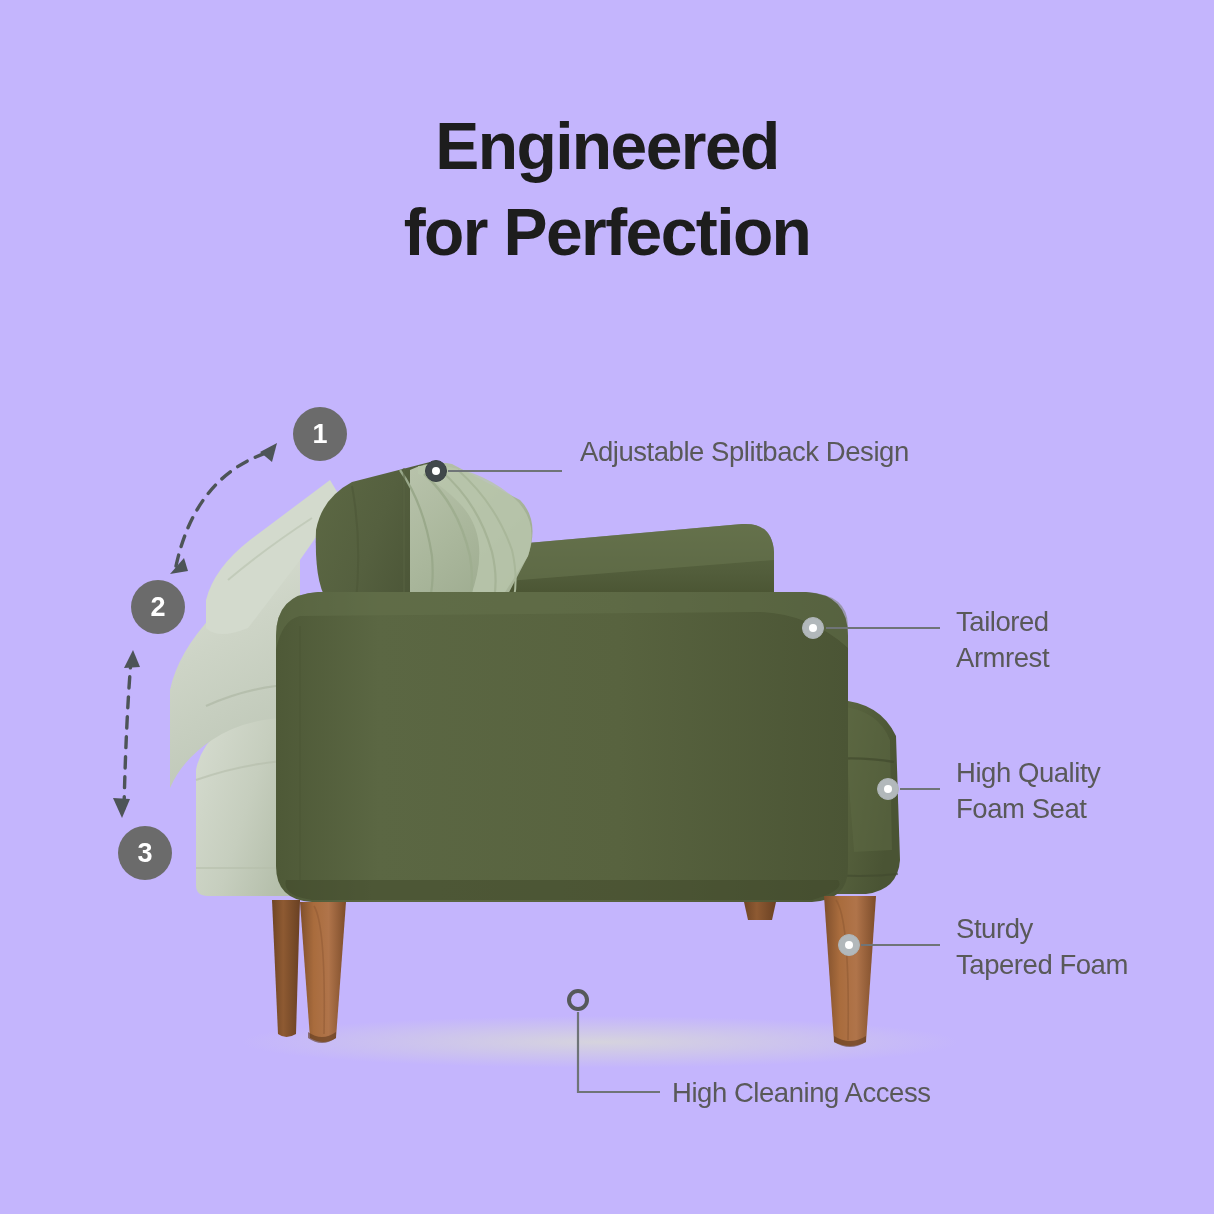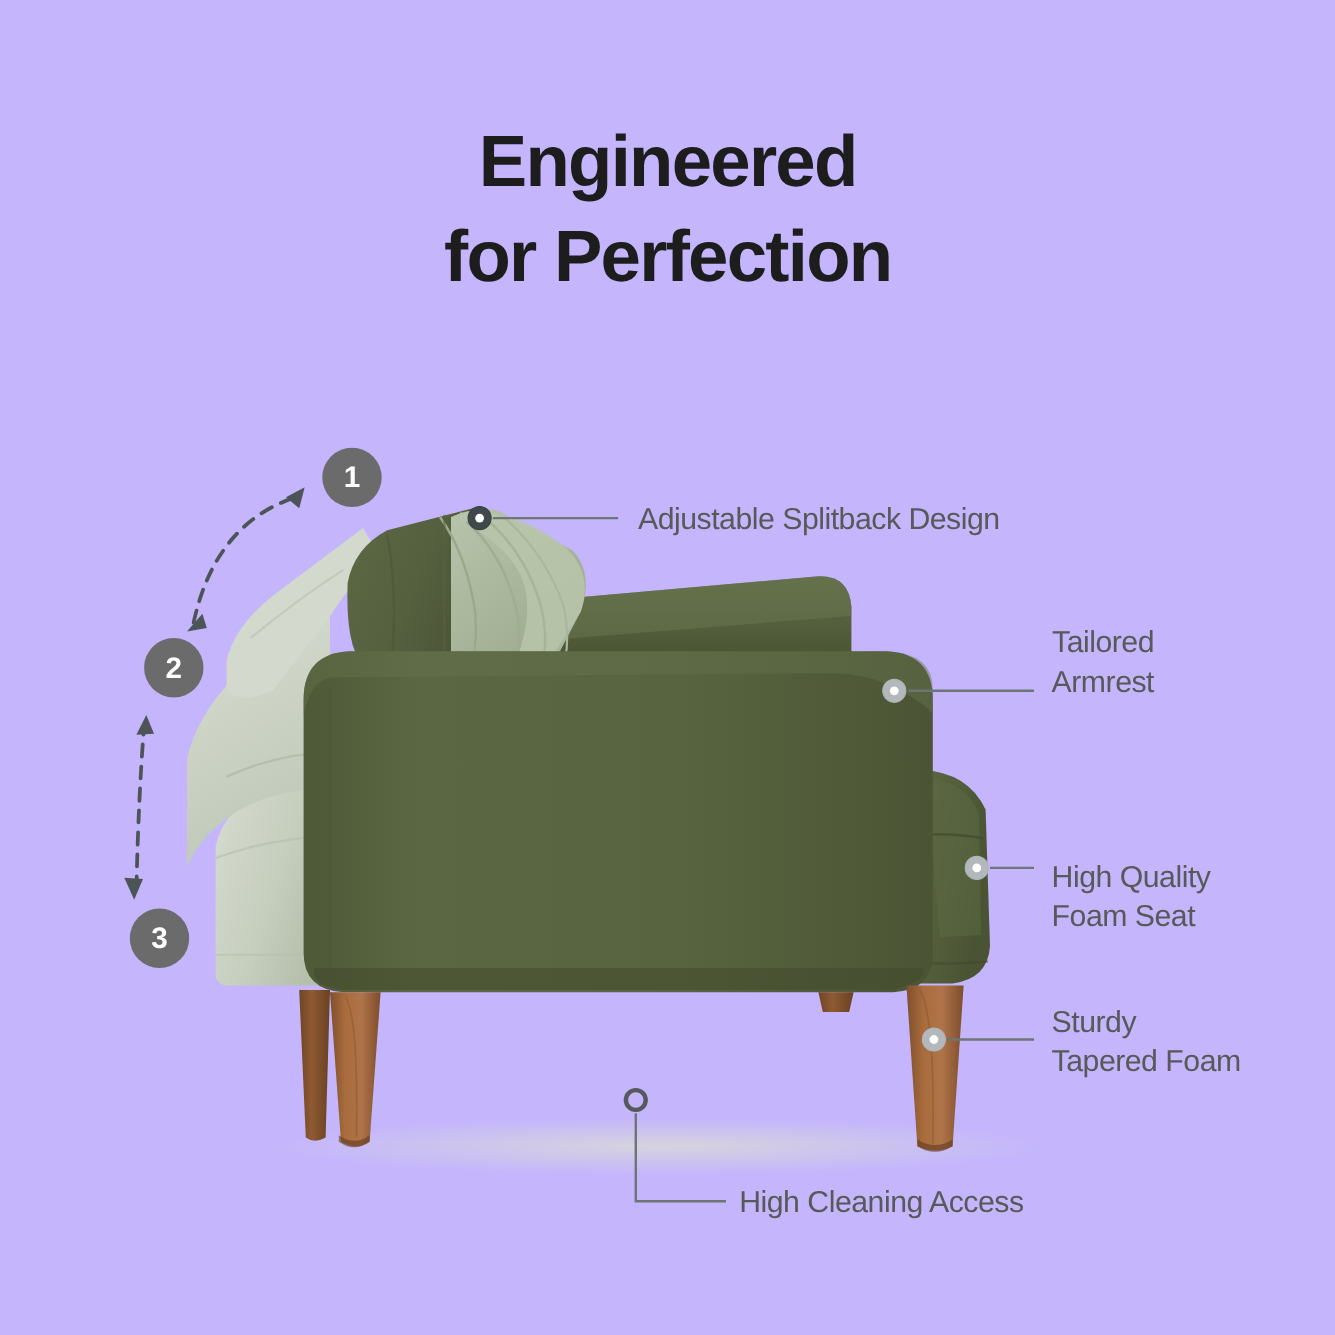--- a/index.html
+++ b/index.html
@@ -63,23 +63,23 @@
 
   
   .callout-label {
     position: absolute;
     font-size: 27.5px;
     line-height: 1.30;
     letter-spacing: -0.45px;
     color: #595959;
     white-space: pre-line;
   }
-  #lbl-splitback { left: 580px; top: 454px; }
-  #lbl-armrest   { left: 956px; top: 566px; text-align: right; }
-  #lbl-foam      { left: 956px; top: 755px; margin-top: 24px; }
+  #lbl-splitback { left: 580px; top: 434px; }
+  #lbl-armrest   { left: 956px; top: 604px; }
+  #lbl-foam      { left: 956px; top: 755px; }
   #lbl-legs      { left: 956px; top: 911px; }
   #lbl-clean     { left: 672px; top: 1075px; }
 
   
   .dot {
     position: absolute;
     width: 22px;
     height: 22px;
     border-radius: 50%;
     box-sizing: border-box;

